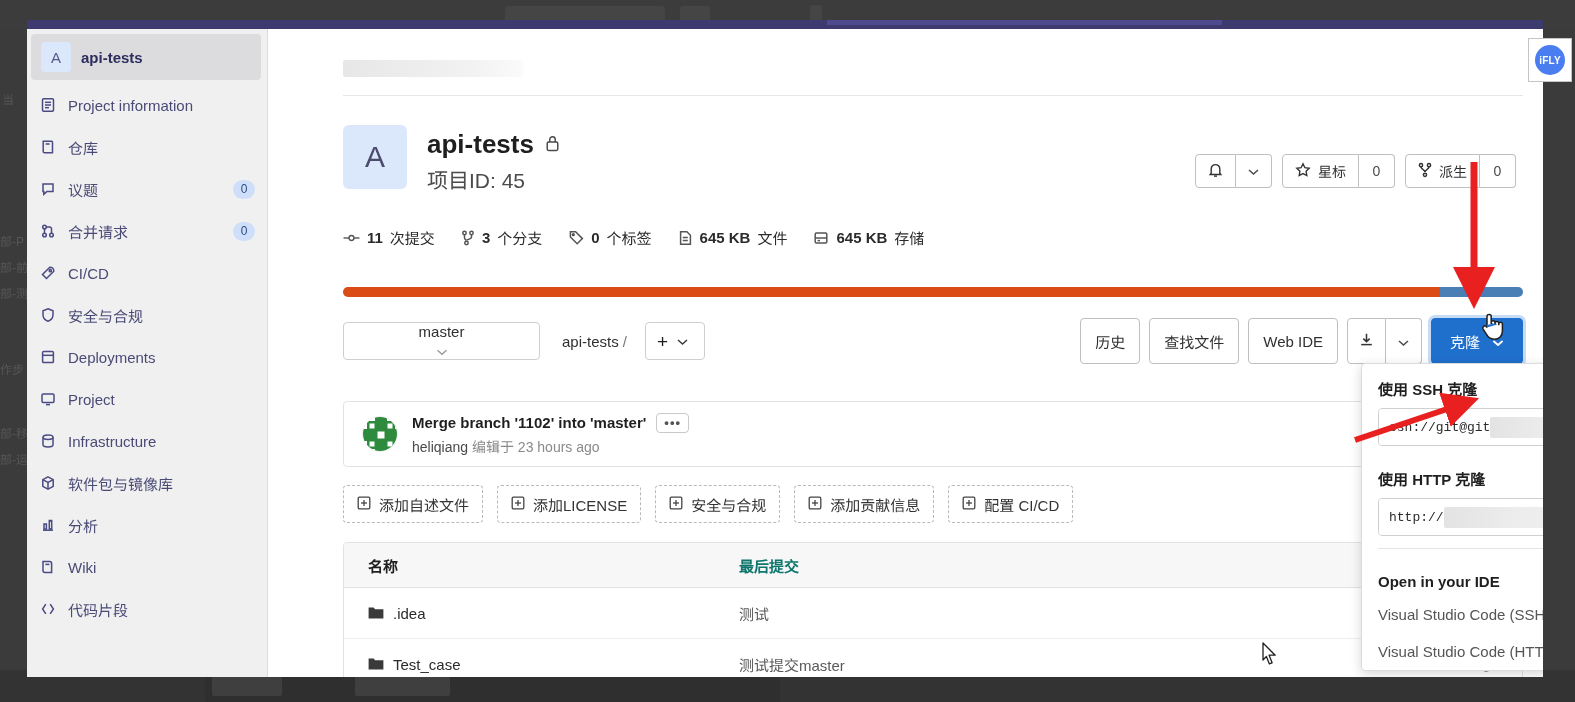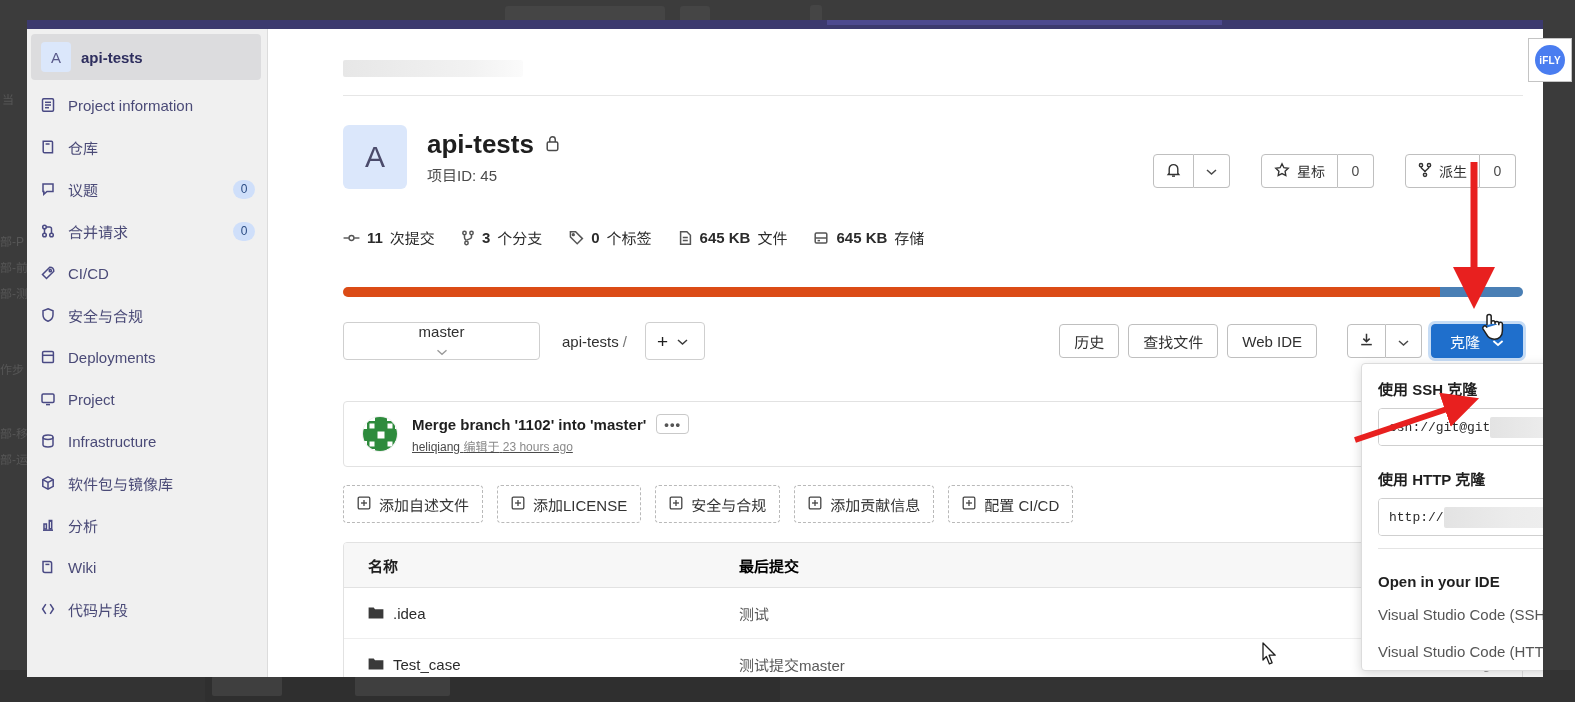--- a/index.html
+++ b/index.html
@@ -99,42 +99,42 @@
   .proj-avatar {
     width: 64px; height: 64px; border-radius: 6px; background: #dbe7fb;
     color: #4b4b6b; font-size: 30px; font-weight: 400;
     display: flex; align-items: center; justify-content: center;
   }
   .proj-title-wrap { padding-top: 4px; }
   .proj-title {
     font-size: 26px; font-weight: 700; color: #1f1f1f;
     display: flex; align-items: center; gap: 10px;
   }
-  .proj-id { font-size: 15px; color: #4b4b4b; margin-top: 4px; }
+  .proj-id { font-size: 21px; color: #4b4b4b; margin-top: 4px; }
 
   .proj-stats {
     position: absolute; left: 75px; top: 198px;
     display: flex; align-items: center; gap: 26px;
     font-size: 15px; color: #2b2b2b;
   }
   .stat { display: flex; align-items: center; gap: 7px; white-space: nowrap; }
   .stat b { font-weight: 700; }
   .stat-icon { color: #555; display: flex; }
 
   .header-actions {
     position: absolute; right: 27px; top: 125px;
     display: flex; align-items: center; gap: 10px;
   }
   .btn {
     display: inline-flex; align-items: center; justify-content: center; gap: 7px;
     height: 34px; padding: 0 12px; font-size: 14px; color: #303030;
     background: #fff; border: 1px solid #bfbfbf; border-radius: 4px;
     cursor: pointer; white-space: nowrap; font-family: inherit;
   }
-  .split { display: inline-flex; align-items: flex-start; margin-left: 21px; }
+  .split { display: inline-flex; align-items: flex-start; }
   .split > .btn:first-child { border-top-right-radius: 0; border-bottom-right-radius: 0; }
   .split > .btn:last-child {
     border-top-left-radius: 0; border-bottom-left-radius: 0;
     border-left: none; min-width: 36px; padding: 0 10px; color: #4a4a4a;
   }
 
   .lang-bar {
     position: absolute; left: 75px; top: 258px; width: 1180px; height: 10px;
     border-radius: 5px; overflow: hidden; display: flex; background: #eee;
   }
@@ -156,21 +156,21 @@
   .crumb .sep { color: #777; margin: 0 4px; }
   .plus-btn {
     margin-left: 14px; height: 38px; min-width: 60px; padding: 0 11px;
     border: 1px solid #cfcfcf; border-radius: 4px; background: #fff;
     display: flex; align-items: center; gap: 9px; cursor: pointer;
   }
   .plus-btn .pl { font-size: 19px; color: #1f1f1f; line-height: 1; }
   .toolbar-right {
     margin-left: auto; display: flex; align-items: center; gap: 9px;
   }
-  .btn-tb { height: 34px; font-size: 15px; padding: 0 14px; }
+  .btn-tb { height: 46px; font-size: 15px; padding: 0 14px; }
   .btn-primary {
     background: #1f6fcc; border-color: #1f6fcc; color: #fff;
     box-shadow: 0 0 0 3px #c6dcf5; font-weight: 400; text-align: right;
   }
 
   
   .commit-card {
     position: absolute; left: 75px; top: 348px; width: 1180px; height: 66px;
     border: 1px solid #e2e2e2; border-radius: 4px; background: #fff;
     display: flex; align-items: center; padding: 0 18px; gap: 14px; margin-top: 24px;
@@ -182,21 +182,21 @@
   .commit-msg {
     font-size: 15px; font-weight: 700; color: #1f1f1f;
     display: flex; align-items: center; gap: 10px;
   }
   .ellipsis-btn {
     border: 1px solid #c9c9c9; border-radius: 4px; height: 20px;
     padding: 0 7px; font-size: 13px; color: #555; background: #fff;
     display: inline-flex; align-items: center; line-height: 1; cursor: pointer;
     letter-spacing: 1px;
   }
-  .commit-sub { font-size: 12px; color: #4a4a4a; margin-top: 3px; text-decoration: underline; }
+  .commit-sub { font-size: 14px; color: #4a4a4a; margin-top: 3px; }
   .commit-sub .dim { color: #8a8a8a; }
 
   
   .quick-row {
     position: absolute; left: 75px; top: 456px;
     display: flex; align-items: center; gap: 14px;
   }
   .btn-dashed {
     height: 38px; padding: 0 13px; border: 1px dashed #b9b9b9; border-radius: 4px;
     background: #fff; font-size: 15px; color: #333;
@@ -214,21 +214,21 @@
     background: #f7f7f7; border-bottom: 1px solid #e2e2e2;
     font-size: 15px; font-weight: 700; color: #1f1f1f;
   }
   .ft-row {
     display: flex; height: 51px; align-items: center;
     border-bottom: 1px solid #eee; font-size: 15px; color: #2b2b2b;
   }
   .ft-c1 { width: 395px; padding-left: 24px; display: flex; align-items: center; gap: 9px; }
   .ft-c2 { flex: 1; color: #5a5a5a; }
   .ft-c3 { width: 200px; text-align: right; padding-right: 24px; color: #9b9b9b; font-size: 14px; }
-  .ft-head .ft-c2, .ft-head .ft-c3 { color: #000000; }
+  .ft-head .ft-c2, .ft-head .ft-c3 { color: #0f766e; }
   .folder-icon { color: #3a3a3a; display: flex; }
 
   
   .clone-pop {
     position: absolute; left: 1093px; top: 334px; width: 420px;
     background: #fff; border: 1px solid #dcdcdc; border-radius: 4px;
     box-shadow: 0 3px 12px rgba(0,0,0,.16); z-index: 40; overflow: hidden;
   }
   .cp-sec { padding: 14px 16px 8px 16px; }
   .cp-title { font-size: 15px; font-weight: 700; color: #1f1f1f; margin-bottom: 9px; }

